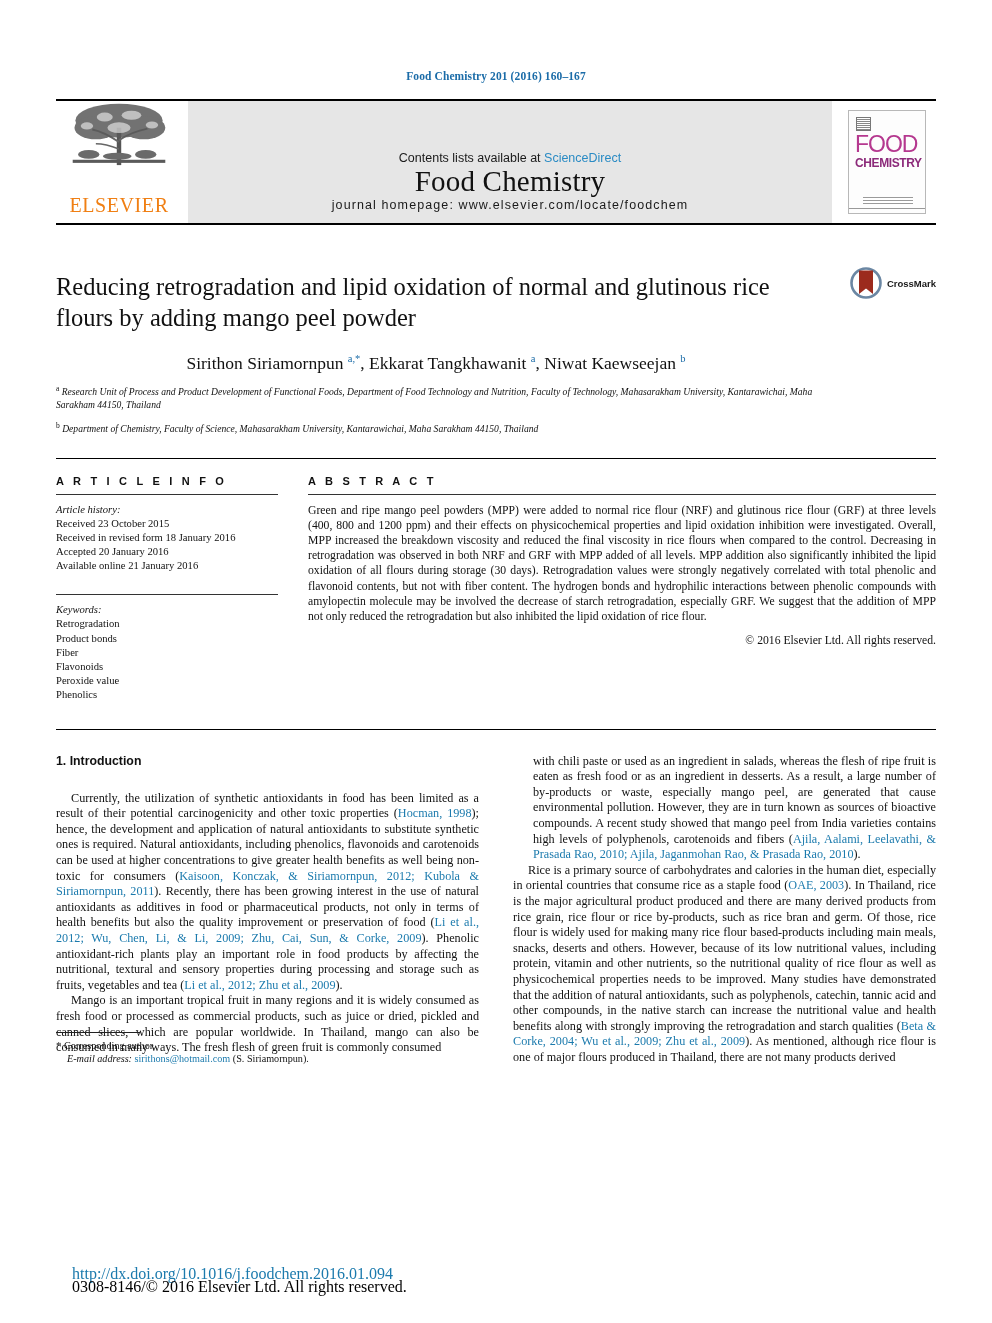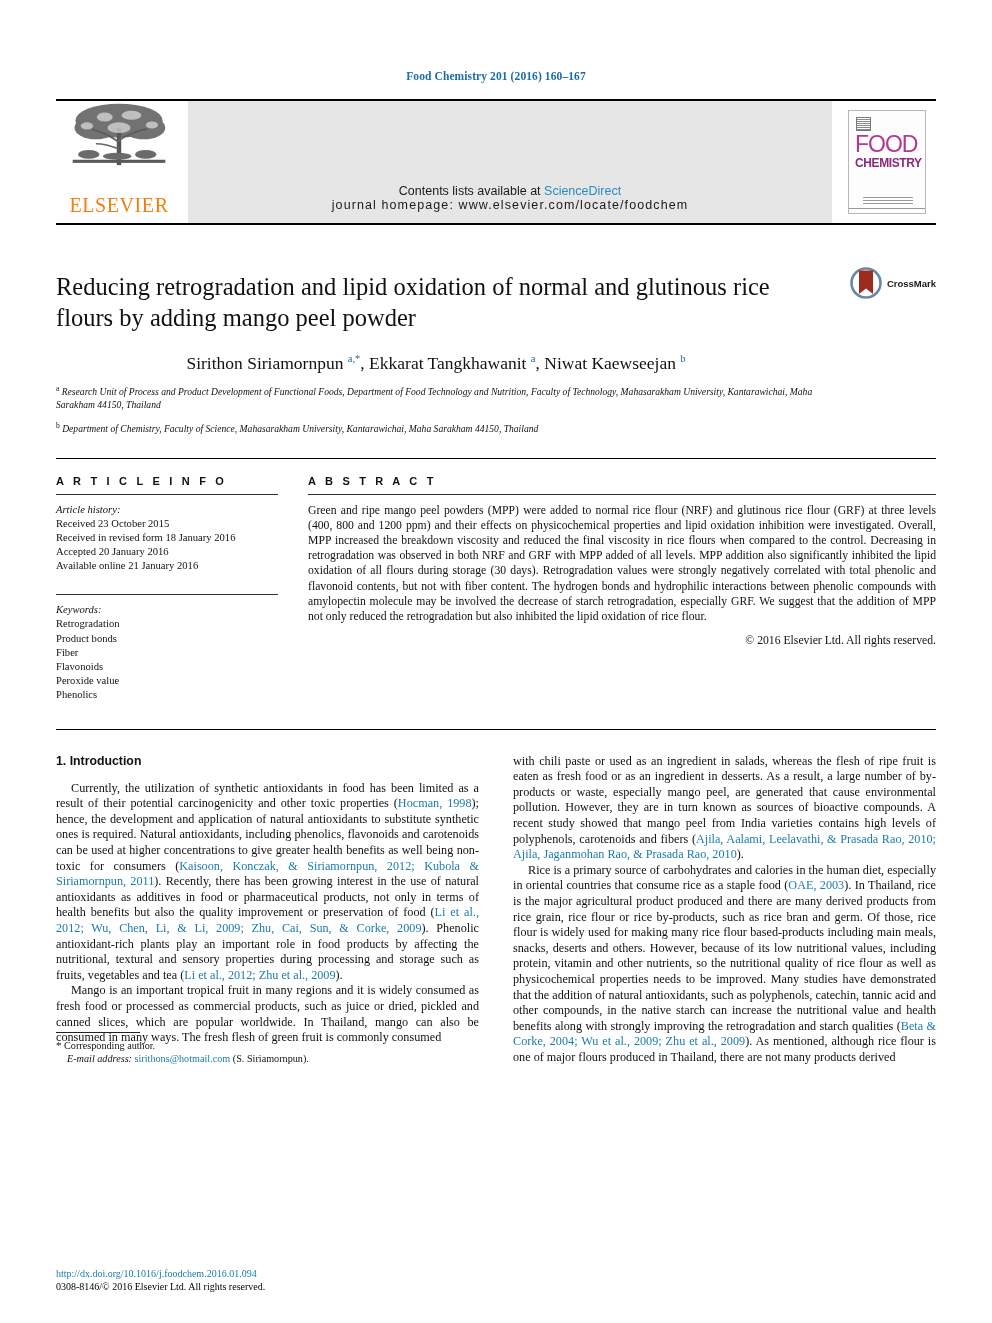--- a/index.html
+++ b/index.html
@@ -249,31 +249,31 @@
     margin-top: 24px;
     display: flex;
     gap: 34px;
   }
   .col { width: 423px; flex: 0 0 423px; position: relative; }
   .sec-title {
     font-family: "Liberation Sans", sans-serif;
     font-weight: bold;
     font-size: 12.3px;
     color: #111;
-    margin: 0 0 13px 0;
+    margin: 0 0 23px 0;
   }
   p.body {
     margin: 0;
     font-size: 12.2px;
     line-height: 15.6px;
     text-align: justify;
     color: #111;
     text-indent: 15px;
   }
-  p.body.noind { text-indent: 0; }
+  p.body.noind { text-indent: 0; margin-left: 20px; }
   a.ref, .ref {
     color: #1b7aad;
     text-decoration: none;
   }
 
   
   .footnote {
     position: absolute;
     left: 0;
     bottom: 0;
@@ -288,23 +288,23 @@
     font-size: 10.2px;
     line-height: 13.4px;
     color: #111;
   }
   .fn-line .star { font-size: 11px; }
   .fn-email-label { font-style: italic; }
 
   
   .pagefoot {
     position: absolute;
-    left: 56px;
+    left: 72px;
     bottom: 29px;
-    font-size: 10px;
+    font-size: 16px;
     line-height: 13.6px;
   }
   .doi-link { color: #1b7aad; text-decoration: none; }
 </style>
 </head>
 <body>
 
 <div class="page">
 
   <div class="runhead">Food Chemistry 201 (2016) 160–167</div>
@@ -339,20 +339,21 @@
           <ellipse cx="54" cy="62" rx="16" ry="4"></ellipse>
         </g>
       </svg>
       <div class="elsevier-word">ELSEVIER</div>
     </div>
 
     <div class="masthead-center">
       <div class="contents-line">
         <span>Contents lists available at </span><span class="sd">ScienceDirect</span>
       </div>
+      <div class="journal-title">Food Chemistry</div>
       <div class="homepage-line">journal homepage: www.elsevier.com/locate/foodchem</div>
     </div>
 
     <div class="cover-thumb">
       <div class="cover-inner">
         <div class="cover-box"></div>
         <div class="cover-food">FOOD</div>
         <div class="cover-chem">CHEMISTRY</div>
         <div class="cover-foot"></div>
         <div class="cover-rule"></div>

